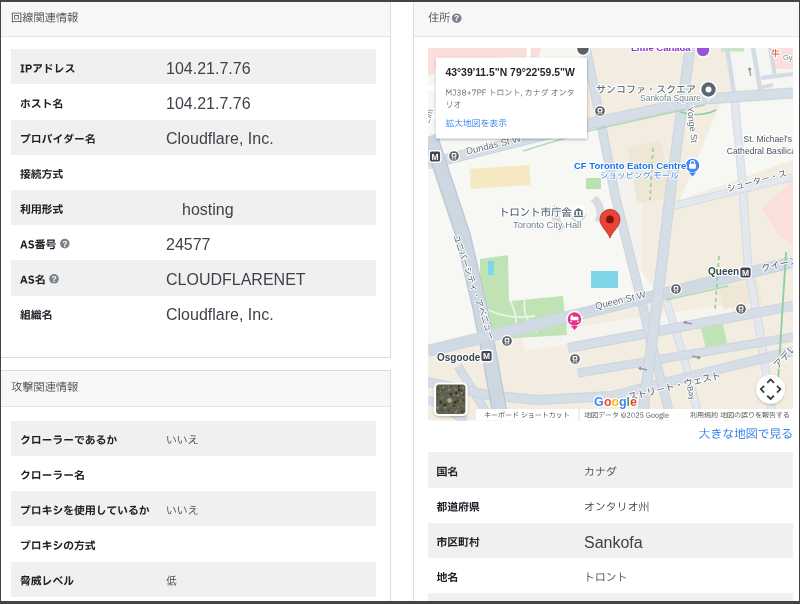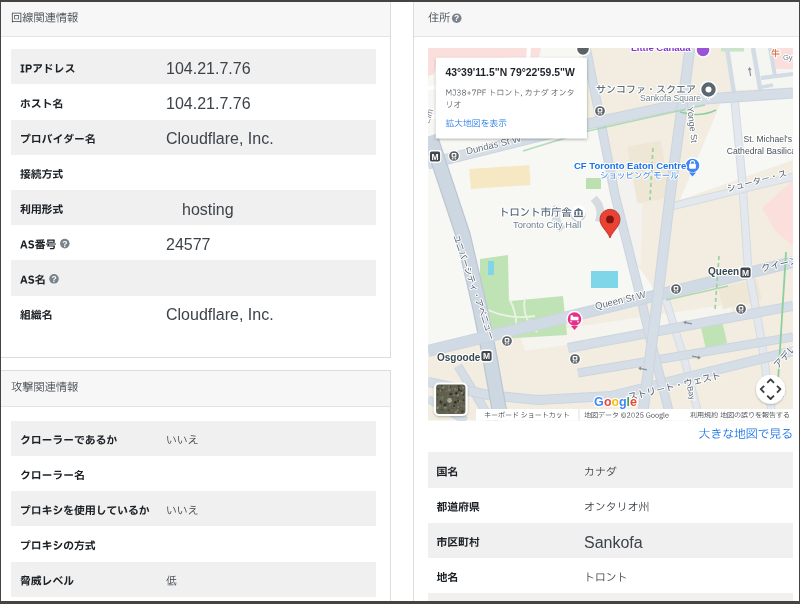--- a/index.html
+++ b/index.html
@@ -24,20 +24,21 @@
     <div class="abs" style="left:10.8px;top:491.1px;width:365.2px;height:35.2px;background:#f0f0f0;"></div>
     <div class="abs" style="left:10.8px;top:561.5px;width:365.2px;height:35.2px;background:#f0f0f0;"></div>
     <div class="abs" style="left:428px;top:452.4px;width:365px;height:35.2px;background:#f0f0f0;"></div>
     <div class="abs" style="left:428px;top:522.8px;width:365px;height:35.2px;background:#f0f0f0;"></div>
     <div class="abs" style="left:428px;top:593.2px;width:365px;height:10px;background:#f0f0f0;"></div>
     <div class="val" style="left:166px;top:51.0px;line-height:35.2px;">104.21.7.76</div>
     <div class="val" style="left:166px;top:86.2px;line-height:35.2px;">104.21.7.76</div>
     <div class="val" style="left:166px;top:121.4px;line-height:35.2px;">Cloudflare, Inc.</div>
     <div class="val" style="left:166px;top:192px;line-height:35.2px;margin-left:16px;">hosting</div>
     <div class="val" style="left:166px;top:227.0px;line-height:35.2px;">24577</div>
+    <div class="val" style="left:166px;top:262.2px;line-height:35.2px;">CLOUDFLARENET</div>
     <div class="val" style="left:166px;top:297.4px;line-height:35.2px;">Cloudflare, Inc.</div>
     <div class="val" style="left:584px;top:524.6px;line-height:35.2px;">Sankofa</div>
     <svg class="abs" style="left:0;top:0;" width="800" height="604">
       <path transform="translate(11.0,21.6)" d="M0.9 0.9V-8.9H10.3V0.9H9.5V0.2H1.7V0.9ZM1.7 -8.2V-0.5H9.5V-8.2ZM3.3 -2.3V-6.5H7.8V-2.3ZM4 -2.9H7.1V-5.9H4Z M22.1 -0.2 21.8 0.4Q20.7 -0.4 20.1 -1.2Q19.4 -2.1 19.3 -3H19.3V-0.1Q19.3 0.4 19.1 0.5Q18.9 0.7 18.5 0.7H17.6L17.4 0H18.6V-4.7H16.3V-8.6H18.3Q18.5 -9.1 18.6 -9.5L19.2 -9.4Q19.2 -9 19 -8.6H21.4V-4.7H19.3V-4.5Q19.3 -3.6 19.9 -2.5Q20.3 -2.8 20.7 -3.3Q21.1 -3.7 21.4 -4.1L21.8 -3.8Q21.3 -2.9 20.3 -1.9Q21 -0.9 22.1 -0.2ZM18.1 -3.6V-3.1Q17.9 -2.1 17.2 -1.1Q16.6 -0.1 15.6 0.5L15.2 -0.1Q16.1 -0.6 16.7 -1.4Q17.3 -2.2 17.5 -3H15.9V-3.6L15.4 -3.3L15.2 -4L14.2 -3.8V0.8H13.5V-3.8Q12.9 -3.7 11.5 -3.7L11.5 -4.3Q11.9 -4.3 12.6 -4.3Q13 -4.8 13.5 -5.5Q12.7 -6.5 11.7 -7.3L12.1 -7.8Q12.4 -7.5 12.6 -7.3Q13.2 -8.3 13.7 -9.4L14.2 -9.1Q13.7 -7.9 13.1 -6.9Q13.5 -6.5 13.8 -6.1Q14.5 -7.1 15 -8.2L15.5 -7.9Q14.4 -5.8 13.4 -4.4Q14.3 -4.4 15 -4.5Q14.8 -5.2 14.6 -5.6L15.2 -5.8Q15.6 -4.9 15.9 -3.6ZM20.8 -8H16.9V-7H20.8ZM20.8 -6.4H16.9V-5.3H20.8ZM15.2 -3Q15.6 -1.9 15.8 -0.7L15.2 -0.5Q15 -1.8 14.7 -2.9ZM11.6 -0.1Q12.2 -1.4 12.4 -3L13 -2.9Q12.7 -1 12.1 0.3Z M23.4 -9H27.4V-5.5H24V0.8H23.4ZM28.4 -9H32.7V-0Q32.7 0.3 32.5 0.5Q32.3 0.7 32 0.7H31L30.8 0.1L30.8 0.3Q29.5 -0.1 28.8 -0.5Q28 -1 27.9 -1.7H27.9Q27.7 -0.4 25 0.5L24.7 -0.1Q25.8 -0.5 26.5 -0.9Q27.2 -1.3 27.5 -1.8H24.8V-2.4H27.6V-3.4H25V-4H28.6Q29.1 -4.7 29.3 -5.2L29.9 -5.1Q29.7 -4.6 29.3 -4H30.9V-3.4H28.2V-2.4H31.1V-1.8H28.3Q28.6 -1.3 29.2 -1Q29.9 -0.6 31 -0.3L30.8 0.1H32V-5.5H28.4ZM24 -7.5H26.8V-8.4H24ZM29.1 -7.5H32V-8.4H29.1ZM24 -6H26.8V-7H24ZM29.1 -6H32V-7H29.1ZM26.5 -4Q26.4 -4.4 26 -5L26.5 -5.2Q27 -4.7 27.1 -4.3Z M40.9 -0.6H40.2V-1.8H36.9V-2.4H40.2V-3.3H37.4V-7H40.2V-7.8H36.9V-8.4H40.2V-9.4H40.9V-8.4H44.2V-7.8H40.9V-7H43.7V-3.3H40.9V-2.4H44.3V-1.8H40.9ZM36.2 -6.4Q35.3 -7.9 34.4 -8.8L34.9 -9.2Q35.4 -8.7 35.9 -8.1Q36.4 -7.5 36.8 -6.8ZM40.2 -5.5V-6.4H38.1V-5.5ZM43.1 -5.5V-6.4H40.9V-5.5ZM44.4 -0.1 44.3 0.6H38.7Q37.4 0.6 36.7 0.1Q36 -0.4 35.9 -1.2H35.8Q35.8 0 34.3 0.7L34 0.1Q34.8 -0.3 35.2 -0.8Q35.5 -1.3 35.5 -2.1V-4.6H34.1V-5.2H36.2V-2Q36.2 -1.1 36.9 -0.6Q37.5 -0.1 38.7 -0.1ZM40.2 -4.9H38.1V-3.9H40.2ZM40.9 -4.9V-3.9H43.1V-4.9Z M52.3 -5.9H55.5V-5.3H48.5V-5.6L48 -5.4Q47.9 -6.3 47.6 -7.2L48.2 -7.4Q48.4 -6.7 48.5 -5.9H51.6V-6.7H48.9V-7.3H51.6V-8.1H48.6V-8.7H51.6V-9.4H52.3V-8.7H55.4V-8.1H52.3V-7.3H55.1V-6.7H52.3ZM47.3 0.8H46.7V-9.3H47.3ZM45.2 -4.1Q45.6 -5.4 45.6 -7.3L46.2 -7.2Q46.2 -5.3 45.8 -3.9ZM49.1 0.9V-4.6H54.8V0.1Q54.8 0.5 54.7 0.6Q54.5 0.8 54.1 0.8H52.2L52.1 0.2H54.1V-1.2H49.8V0.9ZM54.1 -3.2V-4H49.8V-3.2ZM49.8 -2.6V-1.7H54.1V-2.6Z M61.1 -7.6H59.3V-6.4H61.4V-5.7H56.5V-6.4H58.6V-7.6H56.8V-8.2H58.6V-9.3H59.3V-8.2H61.1ZM66.8 0.2 66.4 0.8Q65.5 0.1 64.7 -0.8Q64 0.1 63.2 0.8L62.7 0.2Q63.6 -0.4 64.3 -1.4Q63.4 -2.7 62.9 -4.1L63.5 -4.4Q64 -3.1 64.7 -2Q65.5 -3.4 65.7 -4.7H62.5V0.8H61.8V-9H66.4V-6.8Q66.4 -6.5 66.2 -6.3Q66.1 -6.2 65.7 -6.2H63.9L63.8 -6.8H65.7V-8.4H62.5V-5.3H66.4V-4.8Q66.3 -4 66 -3.1Q65.6 -2.2 65.1 -1.4Q65.9 -0.4 66.8 0.2ZM60.6 -5.3Q60.3 -4.4 60 -3.7H61.3V-3.1H59.3V-1.8H61.1V-1.1H59.3V0.8H58.6V-1.1H56.7V-1.8H58.6V-3.1H56.6V-3.7H59.3Q59.7 -4.5 60 -5.5ZM57.9 -5.5Q58.2 -4.9 58.4 -4.2L57.8 -3.9Q57.6 -4.6 57.3 -5.3Z" fill="#3a4147"></path>
       <path transform="translate(11.0,390.9)" d="M10.7 0.2 10.3 0.9Q8.7 -0.4 7.6 -1.8Q6.3 -0.3 4.2 0.9L3.8 0.2Q6 -1 7.2 -2.4Q6.1 -4.1 5.8 -6.1Q5.2 -5.1 4.5 -4.3L4.1 -4.9Q5 -5.9 5.5 -7Q6 -8.1 6.3 -9.4L6.9 -9.3Q6.8 -8.5 6.5 -7.6H10.6V-6.9H9.8Q9.6 -5.6 9.2 -4.5Q8.8 -3.4 8.1 -2.4Q9.1 -1.1 10.7 0.2ZM5 -2.2Q3 -1.3 0.6 -0.8L0.5 -1.5Q1.5 -1.7 2.4 -2V-7.9H0.6V-8.5H4.8V-7.9H3.1V-2.2Q4.1 -2.5 4.9 -2.9ZM6.4 -6.9Q6.7 -4.7 7.7 -3Q8.3 -3.9 8.6 -4.8Q8.9 -5.8 9 -6.9Z M14.6 -3.9H14V-4.5H11.7V-5H14V-5.5H12.2V-7.9H14V-8.4H11.8V-8.8H14V-9.4H14.6V-8.8H16.8V-8.4H14.6V-7.9H16.5V-5.5H14.6V-5H16.8V-4.5H14.6ZM16.7 -7.4Q17.2 -7.6 17.4 -7.9Q17.6 -8.1 17.7 -8.4Q17.7 -8.7 17.7 -9.2H20.5V-7.9Q20.5 -7.8 20.5 -7.7Q20.6 -7.7 20.7 -7.7H21.3V-8.6L21.9 -8.4V-7.8Q21.9 -7.5 21.7 -7.3Q21.6 -7.2 21.3 -7.2H20.6Q20.2 -7.2 20 -7.3Q19.9 -7.5 19.9 -7.8V-8.7H18.3Q18.3 -8.1 18 -7.7Q17.7 -7.3 17.1 -7ZM14 -6.9V-7.4H12.7V-6.9ZM14.6 -6.9H15.9V-7.4H14.6ZM16.7 -4.4Q17.7 -4.6 18.6 -4.9Q17.9 -5.3 17.4 -5.8L17.8 -6.1Q18.5 -5.5 19.2 -5.1Q20.1 -5.6 20.7 -6.2H16.9V-6.8H21.4V-6.3Q20.9 -5.4 19.8 -4.8Q20.8 -4.4 21.9 -4.2L21.8 -3.7Q20.3 -4 19.2 -4.5Q18.1 -4.1 16.8 -3.9ZM14 -6.5H12.7V-6H14ZM14.6 -6.5V-6H15.9V-6.5ZM17.2 -1.8V-1.2H21.9V-0.6H17.2V0.3Q17.2 0.6 17 0.7Q16.9 0.8 16.5 0.8H14.6L14.4 0.2H16.5V-0.6H11.7V-1.2H16.5V-1.8H12.4V-2.4H16.5V-3Q14.6 -2.9 12.9 -2.9L12.8 -3.5Q18.1 -3.5 20.7 -3.7L20.9 -3.1Q19.5 -3 17.2 -3V-2.4H21.3V-1.8Z M23.4 -9H27.4V-5.5H24V0.8H23.4ZM28.4 -9H32.7V-0Q32.7 0.3 32.5 0.5Q32.3 0.7 32 0.7H31L30.8 0.1L30.8 0.3Q29.5 -0.1 28.8 -0.5Q28 -1 27.9 -1.7H27.9Q27.7 -0.4 25 0.5L24.7 -0.1Q25.8 -0.5 26.5 -0.9Q27.2 -1.3 27.5 -1.8H24.8V-2.4H27.6V-3.4H25V-4H28.6Q29.1 -4.7 29.3 -5.2L29.9 -5.1Q29.7 -4.6 29.3 -4H30.9V-3.4H28.2V-2.4H31.1V-1.8H28.3Q28.6 -1.3 29.2 -1Q29.9 -0.6 31 -0.3L30.8 0.1H32V-5.5H28.4ZM24 -7.5H26.8V-8.4H24ZM29.1 -7.5H32V-8.4H29.1ZM24 -6H26.8V-7H24ZM29.1 -6H32V-7H29.1ZM26.5 -4Q26.4 -4.4 26 -5L26.5 -5.2Q27 -4.7 27.1 -4.3Z M40.9 -0.6H40.2V-1.8H36.9V-2.4H40.2V-3.3H37.4V-7H40.2V-7.8H36.9V-8.4H40.2V-9.4H40.9V-8.4H44.2V-7.8H40.9V-7H43.7V-3.3H40.9V-2.4H44.3V-1.8H40.9ZM36.2 -6.4Q35.3 -7.9 34.4 -8.8L34.9 -9.2Q35.4 -8.7 35.9 -8.1Q36.4 -7.5 36.8 -6.8ZM40.2 -5.5V-6.4H38.1V-5.5ZM43.1 -5.5V-6.4H40.9V-5.5ZM44.4 -0.1 44.3 0.6H38.7Q37.4 0.6 36.7 0.1Q36 -0.4 35.9 -1.2H35.8Q35.8 0 34.3 0.7L34 0.1Q34.8 -0.3 35.2 -0.8Q35.5 -1.3 35.5 -2.1V-4.6H34.1V-5.2H36.2V-2Q36.2 -1.1 36.9 -0.6Q37.5 -0.1 38.7 -0.1ZM40.2 -4.9H38.1V-3.9H40.2ZM40.9 -4.9V-3.9H43.1V-4.9Z M52.3 -5.9H55.5V-5.3H48.5V-5.6L48 -5.4Q47.9 -6.3 47.6 -7.2L48.2 -7.4Q48.4 -6.7 48.5 -5.9H51.6V-6.7H48.9V-7.3H51.6V-8.1H48.6V-8.7H51.6V-9.4H52.3V-8.7H55.4V-8.1H52.3V-7.3H55.1V-6.7H52.3ZM47.3 0.8H46.7V-9.3H47.3ZM45.2 -4.1Q45.6 -5.4 45.6 -7.3L46.2 -7.2Q46.2 -5.3 45.8 -3.9ZM49.1 0.9V-4.6H54.8V0.1Q54.8 0.5 54.7 0.6Q54.5 0.8 54.1 0.8H52.2L52.1 0.2H54.1V-1.2H49.8V0.9ZM54.1 -3.2V-4H49.8V-3.2ZM49.8 -2.6V-1.7H54.1V-2.6Z M61.1 -7.6H59.3V-6.4H61.4V-5.7H56.5V-6.4H58.6V-7.6H56.8V-8.2H58.6V-9.3H59.3V-8.2H61.1ZM66.8 0.2 66.4 0.8Q65.5 0.1 64.7 -0.8Q64 0.1 63.2 0.8L62.7 0.2Q63.6 -0.4 64.3 -1.4Q63.4 -2.7 62.9 -4.1L63.5 -4.4Q64 -3.1 64.7 -2Q65.5 -3.4 65.7 -4.7H62.5V0.8H61.8V-9H66.4V-6.8Q66.4 -6.5 66.2 -6.3Q66.1 -6.2 65.7 -6.2H63.9L63.8 -6.8H65.7V-8.4H62.5V-5.3H66.4V-4.8Q66.3 -4 66 -3.1Q65.6 -2.2 65.1 -1.4Q65.9 -0.4 66.8 0.2ZM60.6 -5.3Q60.3 -4.4 60 -3.7H61.3V-3.1H59.3V-1.8H61.1V-1.1H59.3V0.8H58.6V-1.1H56.7V-1.8H58.6V-3.1H56.6V-3.7H59.3Q59.7 -4.5 60 -5.5ZM57.9 -5.5Q58.2 -4.9 58.4 -4.2L57.8 -3.9Q57.6 -4.6 57.3 -5.3Z" fill="#3a4147"></path>
       <path transform="translate(428.0,21.6)" d="M3.8 -9.2Q3.4 -7.9 2.8 -6.6V0.8H2.1V-5.4Q1.4 -4.4 0.8 -3.8L0.3 -4.4Q1.3 -5.4 2 -6.6Q2.7 -7.8 3.1 -9.5ZM8.2 -7.4Q7.1 -8.1 5.6 -8.8L5.9 -9.3Q6.6 -9 7.3 -8.7Q8 -8.3 8.5 -7.9ZM7.5 -3.1V-0.2H10.7V0.5H3.6V-0.2H6.7V-3.1H4.1V-3.8H6.7V-6.3H3.8V-7H10.5V-6.3H7.5V-3.8H10.2V-3.1Z M21.9 -5.7V-5.1H20.4V0.8H19.7V-5.1H17.7Q17.6 -3 17.2 -1.6Q16.8 -0.2 15.8 0.9L15.4 0.3Q16.2 -0.7 16.6 -2.1Q17 -3.4 17 -5.5V-8.3Q18.5 -8.5 19.5 -8.7Q20.5 -8.9 21.3 -9.3L21.7 -8.7Q20.1 -8 17.7 -7.8V-5.7ZM11.9 -8.9H16.4V-8.2H11.9ZM12.1 0.9 11.5 0.4Q12 -0.4 12.1 -1.4Q12.2 -2.4 12.2 -3.8V-6.9H16.1V-3.2H12.9Q12.9 -1.9 12.7 -1Q12.5 -0.1 12.1 0.9ZM15.4 -3.8V-6.3H12.9V-3.8Z" fill="#3a4147"></path>
       <path transform="translate(20.0,72.4)" d="M4.3 0H0.6V-1.3H1.6V-6.6H0.6V-7.9H4.3V-6.6H3.3V-1.3H4.3Z M7.4 0H5.7V-7.9H9.4Q10.1 -7.9 10.7 -7.6Q11.2 -7.3 11.5 -6.7Q11.8 -6.2 11.8 -5.4Q11.8 -4.7 11.5 -4.1Q11.2 -3.6 10.7 -3.2Q10.1 -2.9 9.4 -2.9H7.4ZM7.4 -6.5V-4.4H9.2Q9.6 -4.4 9.9 -4.6Q10.1 -4.8 10.1 -5.2V-5.7Q10.1 -6.1 9.9 -6.3Q9.6 -6.5 9.2 -6.5Z M13.4 -8.1H22V-6.8Q21.6 -5.7 20.8 -4.9Q19.9 -4 18.8 -3.3L18 -4.4Q18 -3.1 17.6 -2.2Q17.2 -1.3 16.5 -0.7Q15.7 -0.1 14.6 0.4L13.8 -0.9Q14.8 -1.3 15.4 -1.8Q16 -2.2 16.2 -2.9Q16.5 -3.5 16.5 -4.5V-5.9H18V-4.6Q18.8 -5 19.5 -5.5Q20.1 -6.1 20.5 -6.7H13.4Z M31.6 -6.4Q31.1 -7.5 30.6 -8.2L31.5 -8.5Q32.1 -7.6 32.4 -6.7ZM27.3 -8.5V-5.6Q28.3 -5.2 29.6 -4.6Q31 -4.1 32.2 -3.4L31.5 -2.1Q30.5 -2.7 29.3 -3.2Q28.2 -3.7 27.3 -4V0.5H25.8V-8.5ZM30.2 -5.8Q29.7 -6.8 29.2 -7.6L30.1 -8Q30.7 -7 31.1 -6.2Z M35.9 0.2V-8.4H37.4V-1.3Q38.9 -1.6 40.3 -2.6Q41.6 -3.6 42.5 -5.2L43.6 -4.3Q42.6 -2.4 40.9 -1.2Q39.3 -0.1 37.3 0.2Z M54.6 -0.9 53.7 0.3Q52.2 -1.2 50.6 -2.3Q48.9 -0.6 46.4 0.3L45.6 -1Q50.4 -2.7 51.5 -6.6H46.5V-8H53.2Q53.2 -7.2 52.9 -6.1Q52.5 -4.7 51.6 -3.4Q53.1 -2.3 54.6 -0.9Z" fill="#1c2126"></path>
       <path transform="translate(20.0,107.6)" d="M3.4 0.4 3.1 -0.9H4.7V-5.8H1V-7.2H4.7V-8.7H6.1V-7.2H9.8V-5.8H6.1V-0.9Q6.1 -0.2 5.8 0.1Q5.5 0.4 4.7 0.4ZM0.6 -1.4Q1.1 -2.2 1.5 -3.1Q1.9 -4.1 2.1 -5.1L3.5 -4.7Q3.2 -3.7 2.8 -2.6Q2.4 -1.5 1.9 -0.7ZM8.8 -0.7Q7.7 -2.8 7.2 -4.7L8.6 -5.1Q9.1 -3.4 10.1 -1.4Z M20.8 -0.9 19.9 0.3Q18.4 -1.2 16.8 -2.3Q15.1 -0.6 12.5 0.3L11.8 -1Q16.5 -2.7 17.7 -6.6H12.6V-8H19.4Q19.4 -7.2 19.1 -6.1Q18.7 -4.7 17.8 -3.4Q19.3 -2.3 20.8 -0.9Z M30.5 -2.2Q29.4 -2.8 28.3 -3.3Q27.1 -3.8 26.2 -4.1V0.4H24.7V-8.6H26.2V-5.7Q27.2 -5.3 28.6 -4.8Q29.9 -4.2 31.2 -3.5Z M42.2 -4.2V0.9H40.9V0.3H36.7V0.9H35.3V-2.5Q34.3 -2.1 33.4 -1.8L32.8 -3Q34.8 -3.5 36.4 -4.3Q35.7 -5.1 35.2 -5.5L36.2 -6.3Q36.8 -5.8 37.5 -5Q38.9 -5.9 39.6 -7H36.6Q35.4 -5.8 33.5 -5L32.8 -6.1Q34.2 -6.8 35.2 -7.4Q36.1 -8.1 36.8 -9.1L38 -8.7Q37.9 -8.5 37.7 -8.2H41.3V-7.3Q40.4 -5.6 38.5 -4.2ZM36.7 -3V-0.9H40.9V-3Z" fill="#1c2126"></path>
       <path transform="translate(20.0,142.8)" d="M10.6 -7.9Q10.6 -7.3 10.2 -6.9Q9.8 -6.5 9.1 -6.5Q9.1 -6.5 8.9 -6.5Q8.6 -3.7 7.2 -2Q5.8 -0.3 3.1 0.5L2.5 -0.9Q4.1 -1.4 5.1 -2.1Q6.1 -2.8 6.7 -3.9Q7.2 -4.9 7.4 -6.4H1V-7.8H7.7V-7.9Q7.7 -8.5 8.1 -8.9Q8.5 -9.2 9.1 -9.2Q9.8 -9.2 10.2 -8.9Q10.6 -8.5 10.6 -7.9ZM9.8 -8Q9.8 -8.2 9.6 -8.4Q9.5 -8.5 9.1 -8.5Q8.8 -8.5 8.7 -8.4Q8.5 -8.2 8.5 -8V-7.8Q8.5 -7.5 8.7 -7.4Q8.8 -7.2 9.1 -7.2Q9.5 -7.2 9.6 -7.4Q9.8 -7.5 9.8 -7.8Z M13.6 0.1H12.2V-7.9H20.2V0.1H18.8V-0.7H13.6ZM13.6 -6.6V-2.1H18.8V-6.6Z M31.5 -6.9Q31 -8.1 30.6 -8.7L31.4 -9.1Q32 -8.1 32.3 -7.3ZM30.2 -6.4Q29.7 -7.4 29.2 -8.2L30.1 -8.5Q30.7 -7.5 31 -6.7ZM22.1 -0.5Q23.1 -2.1 23.7 -3.8Q24.3 -5.6 24.4 -7.9L25.9 -7.9Q25.7 -5.3 25.2 -3.3Q24.6 -1.3 23.5 0.4ZM29.2 -7.9Q29.3 -5.7 29.9 -3.9Q30.5 -2.1 31.5 -0.5L30.1 0.4Q29 -1.4 28.4 -3.4Q27.8 -5.3 27.7 -7.9Z M42.1 -7.6Q40.7 -6.3 39.1 -5.2V0.4H37.6V-4.3Q35.8 -3.3 33.9 -2.7L33.3 -4.1Q35.4 -4.7 37.5 -6Q39.6 -7.2 41.1 -8.7Z M53 -9.1Q53.5 -8.2 53.9 -7.3L53.1 -7Q52.7 -8 52.2 -8.8ZM51.7 -8.8Q52.2 -7.8 52.6 -6.9L52.3 -6.8Q52.1 -4 50.5 -2Q48.8 -0.1 45.9 0.6L45.3 -0.7Q47.5 -1.3 48.8 -2.4Q47.8 -3.3 46.7 -4L47.6 -5Q48.6 -4.3 49.8 -3.5Q50.5 -4.6 50.8 -6H47.4Q46.9 -5.3 46.3 -4.7Q45.8 -4.1 44.9 -3.5L44 -4.6Q45.1 -5.4 45.9 -6.4Q46.7 -7.5 47.2 -8.7L48.6 -8.3Q48.3 -7.7 48.1 -7.3H51.4Q51.1 -7.9 50.8 -8.5Z M63.7 -3.3H55.1V-4.9H63.7Z M74.6 -4.2V0.9H73.3V0.3H69.1V0.9H67.7V-2.5Q66.7 -2.1 65.8 -1.8L65.2 -3Q67.2 -3.5 68.8 -4.3Q68.1 -5.1 67.6 -5.5L68.6 -6.3Q69.2 -5.8 69.9 -5Q71.3 -5.9 72 -7H69Q67.8 -5.8 65.9 -5L65.2 -6.1Q66.6 -6.8 67.6 -7.4Q68.5 -8.1 69.2 -9.1L70.4 -8.7Q70.3 -8.5 70.1 -8.2H73.7V-7.3Q72.8 -5.6 70.9 -4.2ZM69.1 -3V-0.9H73.3V-3Z" fill="#1c2126"></path>
       <path transform="translate(20.0,178.0)" d="M10.4 -2.6H9.5Q9 -1.5 8.4 -0.9Q9.3 -0.5 10.3 -0L9.5 1Q8.7 0.6 7.4 -0.1Q6.8 0.3 6 0.6Q5.1 0.8 4 1L3.6 -0.2Q5.1 -0.3 6 -0.7Q5.1 -1.1 4.1 -1.5Q4.5 -2.1 4.9 -2.6H3.7V-3.3Q3.4 -3.2 2.8 -3V-0.4Q2.8 0.3 2.6 0.5Q2.3 0.8 1.6 0.8H0.9L0.5 -0.5H1.6V-2.7Q0.9 -2.5 0.5 -2.5L0.3 -3.7Q1 -3.8 1.6 -4V-6.2H0.5V-7.4H1.6V-9.1H2.8V-7.4H3.8V-6.2H2.8V-4.3Q3.4 -4.4 3.9 -4.6L4 -3.7H5.6Q6 -4.4 6.2 -4.7H3.7V-5.8H5.2Q5 -6.5 4.8 -7L5.6 -7.3H4V-8.4H6.4V-9.1H7.6V-8.4H10.2V-7.3H8.4L9.2 -7Q9.1 -6.5 8.8 -5.8H10.4V-4.7H7.5Q7.3 -4.2 7 -3.7H10.4ZM5.9 -7.3Q6.2 -6.6 6.4 -6.1L5.7 -5.8H7.7Q7.9 -6.6 8.1 -7.3ZM8.2 -2.6H6.3Q6.2 -2.4 5.9 -1.9L7.2 -1.4Q7.8 -1.9 8.2 -2.6Z M13.9 -3.5V0.9H12.8V-3.4Q11.9 -3.3 11.1 -3.3L11 -4.4Q11.6 -4.4 12 -4.4Q12.4 -5 12.6 -5.3Q12.1 -6 11.1 -6.9L11.8 -7.8L12.1 -7.5Q12.5 -8.3 12.9 -9.2L13.9 -8.8Q13.3 -7.5 12.8 -6.7Q13 -6.6 13.2 -6.3Q13.8 -7.2 14.2 -8L15.2 -7.4Q14.7 -6.6 14.2 -5.8Q13.7 -5.1 13.3 -4.5L13.6 -4.5Q14 -4.5 14.3 -4.6L14.1 -5.4L14.9 -5.7Q15.2 -5.1 15.3 -4.4V-4.8H21V-2.7H19.8V-3.8H16.4V-2.7H15.3V-3.4L14.7 -3.1L14.6 -3.6ZM15.6 -6.5H17.5V-7.2H15.4V-8.3H17.5V-9.1H18.7V-8.3H21V-7.2H18.7V-6.5H20.8V-5.4H15.6ZM16.7 -3.3H17.8V-2.9Q17.8 -2 17.6 -1.2Q17.3 -0.5 16.8 0Q16.2 0.6 15.2 1L14.7 -0.2Q15.5 -0.5 15.9 -0.8Q16.3 -1.2 16.5 -1.7Q16.7 -2.1 16.7 -2.9ZM20.3 -1.7 21.3 -1.4V-0.2Q21.3 0.4 21.1 0.6Q20.8 0.8 20.3 0.8H19.4Q18.8 0.8 18.6 0.6Q18.4 0.4 18.4 -0.2V-3.3H19.5V-0.5Q19.5 -0.4 19.6 -0.4Q19.6 -0.3 19.7 -0.3H20.3ZM14.9 -2.9Q15.1 -2 15.2 -1L14.3 -0.7Q14.2 -1.8 14 -2.6ZM11 -0.1Q11.3 -0.8 11.4 -1.5Q11.5 -2.1 11.6 -2.9L12.5 -2.7Q12.4 -0.8 12 0.5Z M26.2 -6.4V-6.1Q26.2 -5.5 26.2 -5H30.9Q30.9 -3.5 30.8 -2.7Q30.8 -1.8 30.6 -1.1Q30.4 -0.2 29.9 0.3Q29.4 0.7 28.3 0.7H26.8L26.4 -0.6H28.2Q28.7 -0.6 28.9 -0.8Q29.2 -1 29.3 -1.4Q29.4 -2.1 29.5 -3.8H26Q25.7 -2.4 25 -1.3Q24.3 -0.2 23 0.8L22.1 -0.2Q23.2 -1.2 23.7 -1.9Q24.3 -2.7 24.6 -3.7Q24.9 -4.7 24.9 -6.1V-6.4H22.1V-7.7H26.2V-9.1H27.6V-7.7H31.9V-6.4Z M41.6 -3.1 42.8 -2.5 42.5 -0.4Q42.4 0.1 42.2 0.4Q41.9 0.7 41.5 0.7Q41 0.7 40.6 0.3Q39.7 -0.5 39.3 -2.2Q38.8 -3.8 38.7 -6H32.9V-7.3H38.7V-9H40.1V-7.3H41.5Q41.2 -7.5 40.8 -7.8Q40.4 -8 40.1 -8.2L40.8 -9Q41.3 -8.8 41.7 -8.6Q42.1 -8.3 42.4 -8L41.8 -7.3H42.7V-6H40.1Q40.1 -4.1 40.5 -2.8Q40.9 -1.5 41.4 -0.9ZM36.5 -1.2Q37.8 -1.4 38.9 -1.6L38.9 -0.4Q36.7 0.2 33.2 0.5L33 -0.9Q34.1 -1 35.1 -1V-3.3H33.2V-4.5H38.4V-3.3H36.5Z" fill="#1c2126"></path>

